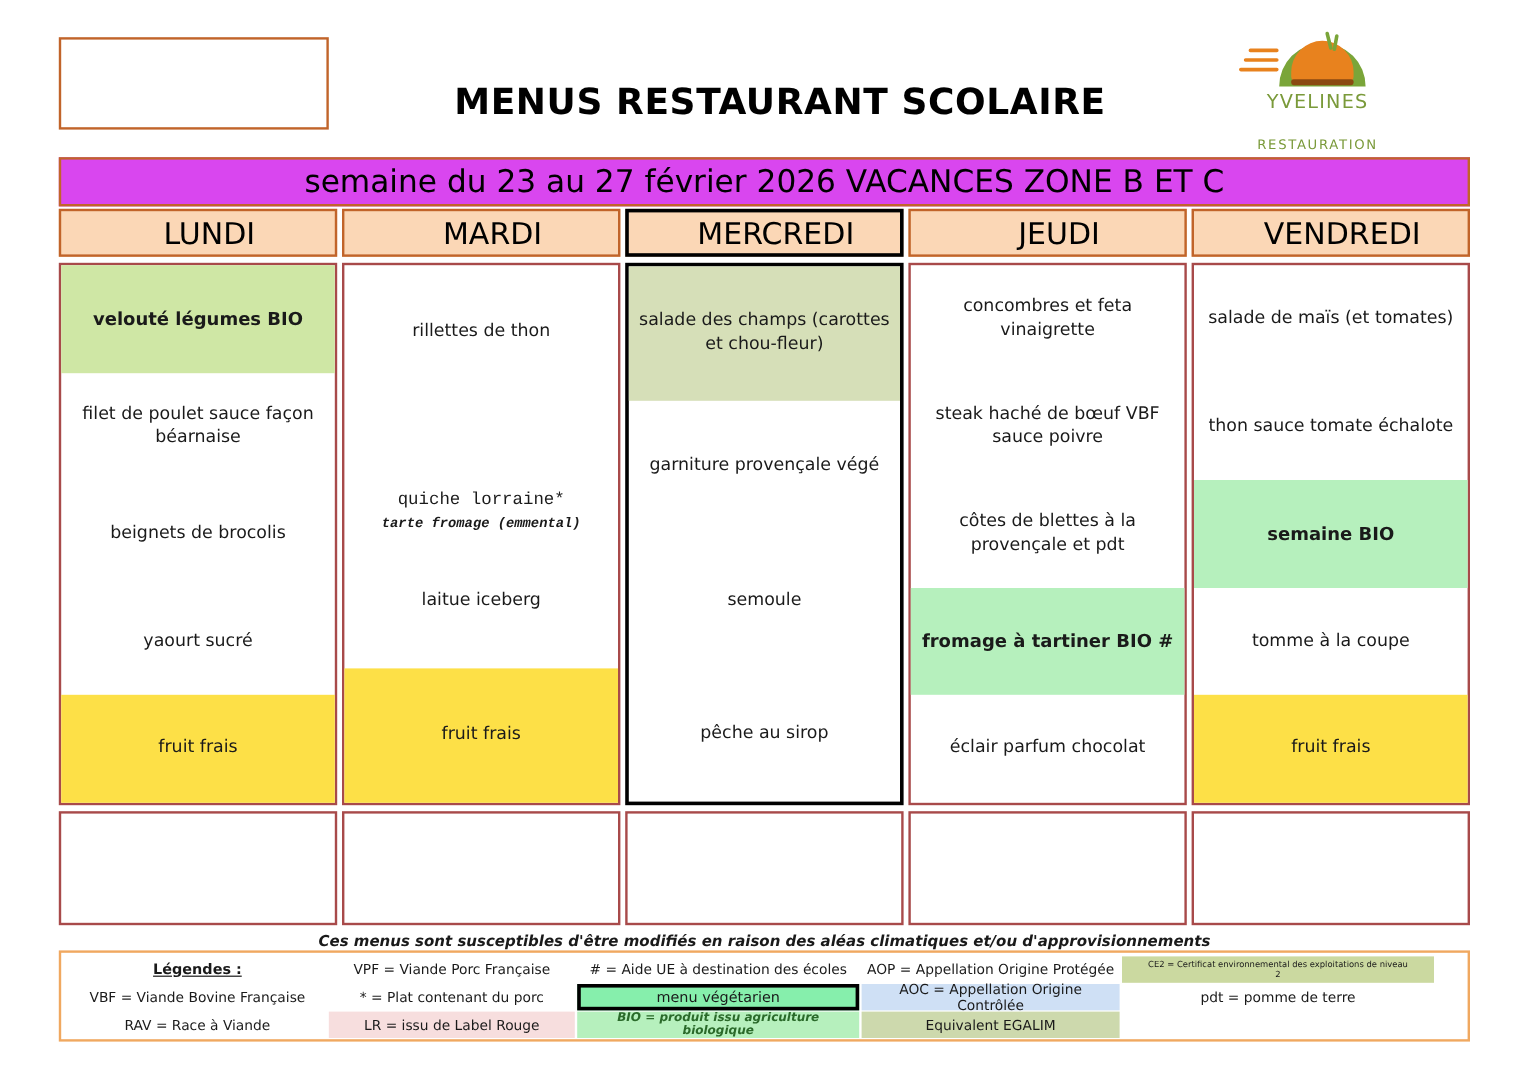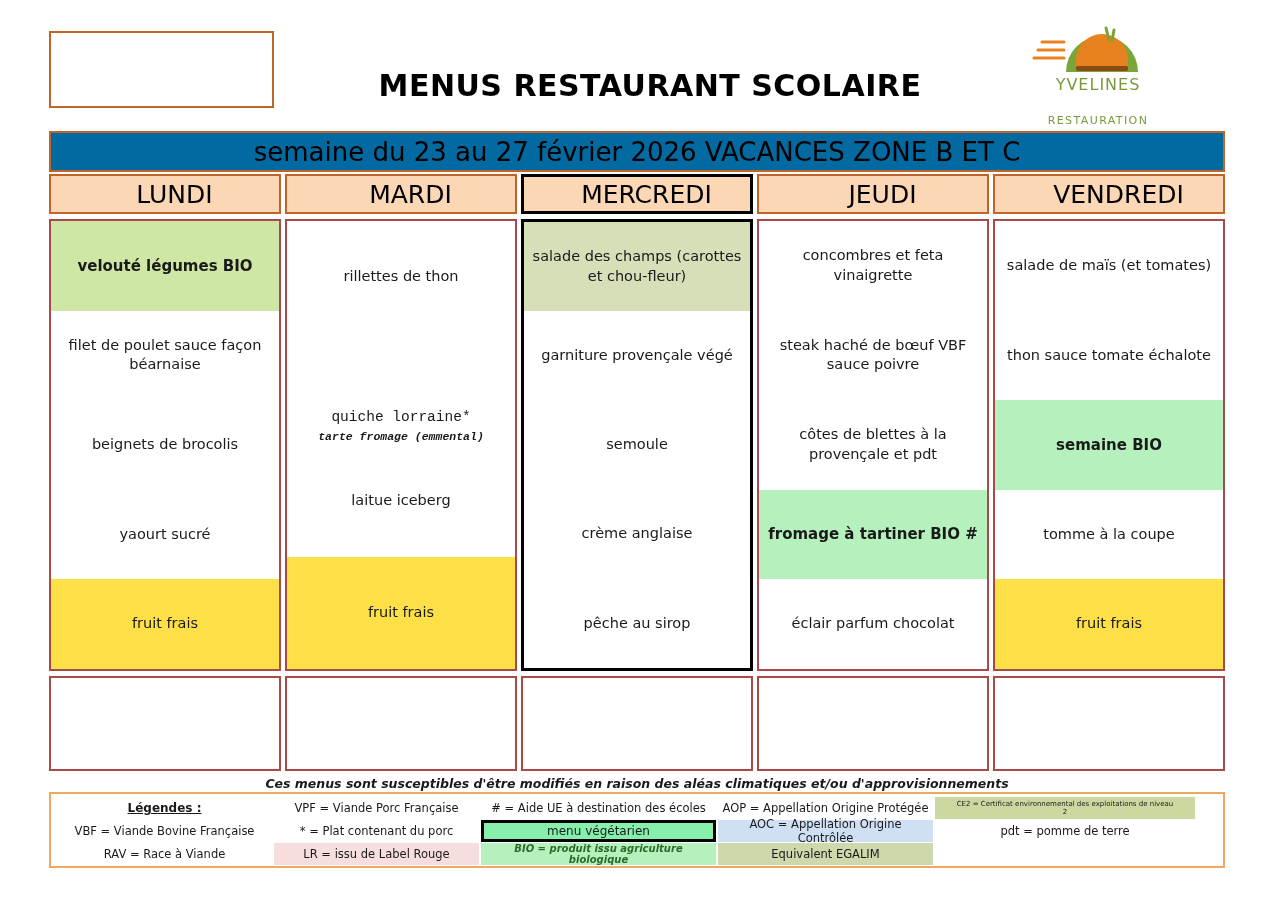--- a/index.html
+++ b/index.html
@@ -84,21 +84,21 @@
 
   
   .week-banner {
     position: absolute;
     left: 49px;
     top: 131px;
     width: 1176px;
     height: 41px;
     border: 2px solid #c1642a;
     box-sizing: border-box;
-    background: #0369a1;
+    background: #d946ef;
     display: flex;
     align-items: center;
     justify-content: center;
     font-size: 26px;
     color: #000000;
     font-family: "DejaVu Sans", sans-serif;
   }
 
   
   .days {
@@ -323,21 +323,20 @@
         <div class="cell egalim">fruit frais</div>
       </div>
     </div>
 
     <div class="day-col">
       <div class="day-head veg">MERCREDI</div>
       <div class="day-body veg">
         <div class="cell salad">salade des champs (carottes et chou-fleur)</div>
         <div class="cell">garniture provençale végé</div>
         <div class="cell">semoule</div>
-        <div class="cell">crème anglaise</div>
         <div class="cell">pêche au sirop</div>
       </div>
     </div>
 
     <div class="day-col">
       <div class="day-head">JEUDI</div>
       <div class="day-body">
         <div class="cell">concombres et feta vinaigrette</div>
         <div class="cell">steak haché de bœuf VBF sauce poivre</div>
         <div class="cell">côtes de blettes à la provençale et pdt</div>

